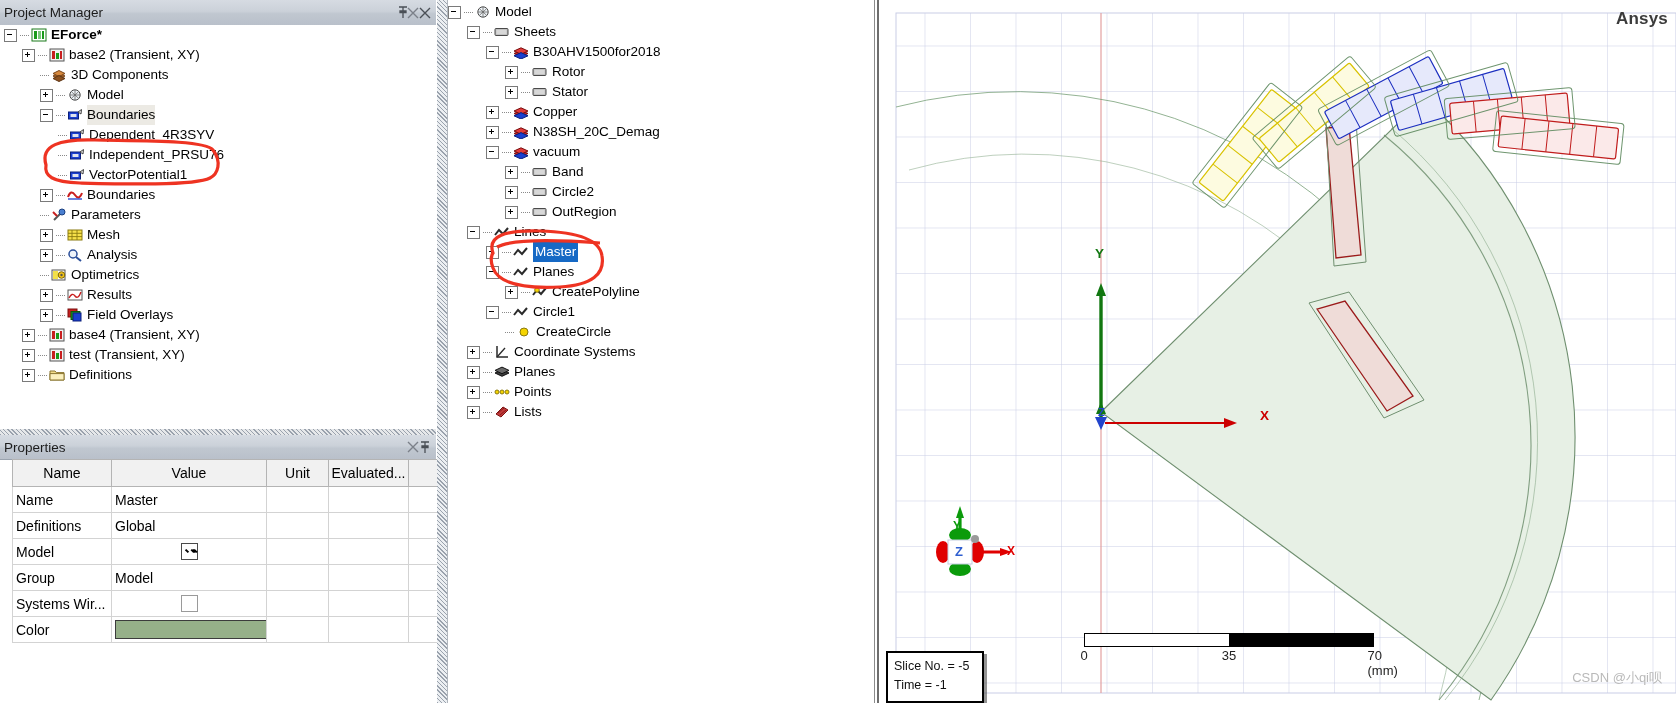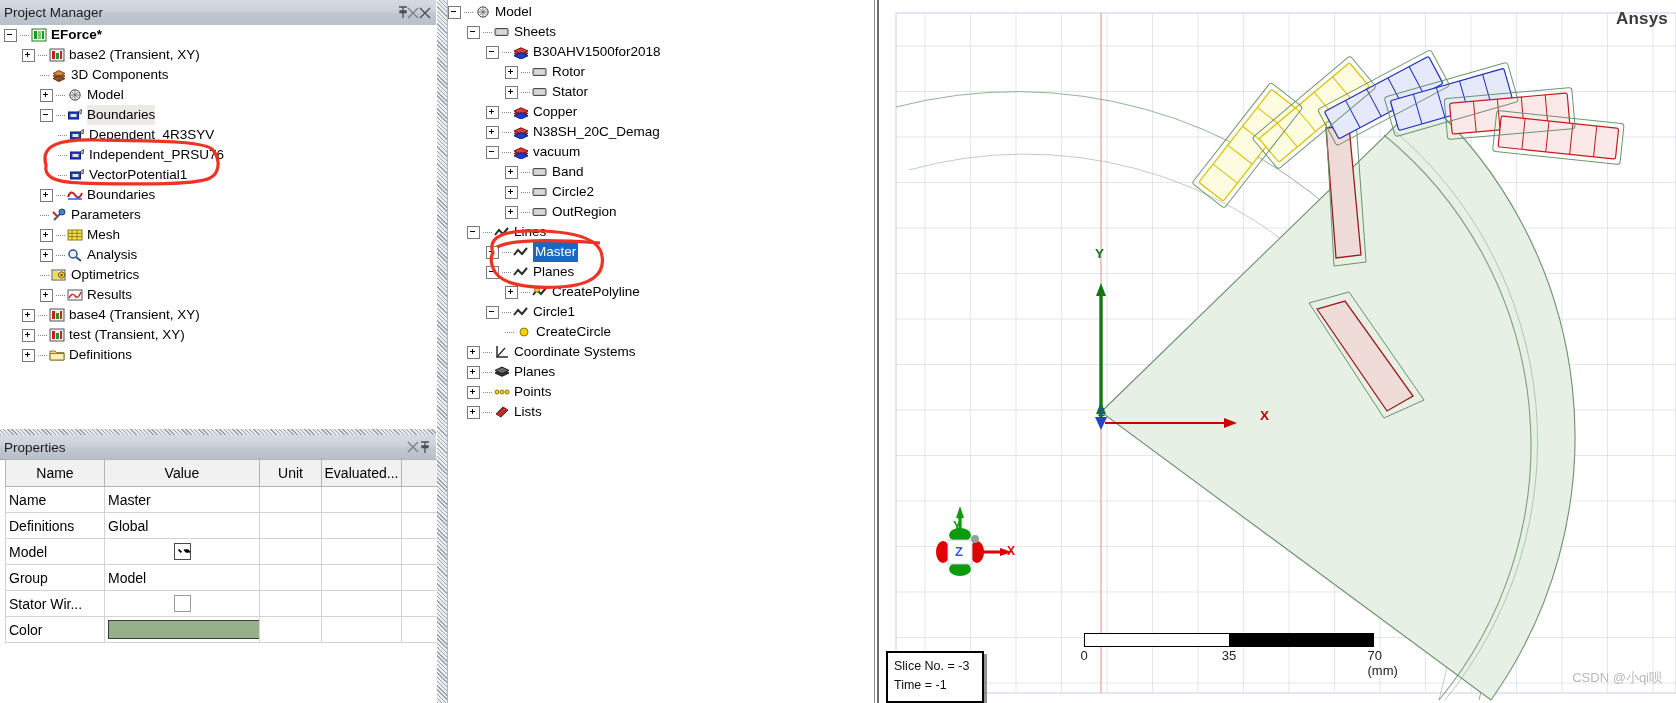--- a/index.html
+++ b/index.html
@@ -44,21 +44,21 @@
        flex:0 0 auto;font-family:"Liberation Sans",sans-serif;position:relative;}
   .exp::before{content:"";position:absolute;left:2px;top:4px;width:5px;height:1px;background:#000;}
   .exp.plus::after{content:"";position:absolute;left:4px;top:2px;width:1px;height:5px;background:#000;}
   .dots{width:10px;height:11px;flex:0 0 auto;position:relative;}
   .dots::before{content:"";position:absolute;left:0;top:5px;width:9px;height:1px;
     background-image:repeating-linear-gradient(to right,#8a8a8a 0 1px,transparent 1px 2px);}
   .ico{width:17px;height:15px;margin-right:4px;flex:0 0 auto;display:flex;align-items:center;justify-content:center;}
   .ico svg{display:block;}
 
   
-  #prop-grid{position:absolute;left:5px;top:31px;width:436px;height:244px;overflow:hidden;}
+  #prop-grid{position:absolute;left:12px;top:31px;width:436px;height:244px;overflow:hidden;}
   .pgrid{border-collapse:collapse;table-layout:fixed;width:434px;}
   .pgrid th{
     background:#f1f1f1;border:1px solid #b4b4b4;height:24px;font-weight:normal;
     font-size:14px;color:#000;text-align:center;
   }
   .pgrid td{
     border:1px solid #d3d3d3;height:25px;font-size:14px;padding:0 3px;color:#000;
     background:#fff;vertical-align:middle;
   }
   .ckbox{width:15px;height:15px;border:1px solid #9a9a9a;background:#fff;display:inline-block;
@@ -288,20 +288,33 @@
             <span class="ind" style="width: 40px;"></span>
             <span class="exp plus"></span>
             <span class="dots"></span>
             <span class="ico">
               <svg width="16" height="14" viewBox="0 0 16 14">
                 <rect x="1" y="2" width="14" height="10" fill="#fff" stroke="#555"></rect>
                 <path d="M2 10 Q5 4 8 8 T14 4" fill="none" stroke="#c81f1f" stroke-width="1.4"></path>
               </svg>
             </span>
             <span class="lbl">Results</span>
+          </div>
+          <div class="trow">
+            <span class="ind" style="width: 40px;"></span>
+            <span class="exp plus"></span>
+            <span class="dots"></span>
+            <span class="ico">
+              <svg width="16" height="14" viewBox="0 0 16 14">
+                <rect x="1" y="1" width="9" height="8" fill="#c81f1f" stroke="#7a0f0f"></rect>
+                <rect x="4" y="3.5" width="9" height="8" fill="#1a9a1a" stroke="#0b5a0b"></rect>
+                <rect x="6" y="5" width="8" height="8" fill="#1a3fd0" stroke="#0b1f7a"></rect>
+              </svg>
+            </span>
+            <span class="lbl">Field Overlays</span>
           </div>
           <div class="trow">
             <span class="ind" style="width: 22px;"></span>
             <span class="exp plus"></span>
             <span class="dots"></span>
             <span class="ico">
               <svg width="16" height="14" viewBox="0 0 16 14">
                 <rect x="1" y="1" width="14" height="12" fill="#f2f2f2" stroke="#555"></rect>
                 <rect x="3" y="3" width="3" height="8" fill="#c81f1f"></rect>
                 <rect x="7" y="5" width="3" height="6" fill="#1a9a1a"></rect>
@@ -391,21 +404,21 @@
                 <td style="border-right: none;"></td>
               </tr>
               <tr>
                 <td>Group</td>
                 <td>Model</td>
                 <td></td>
                 <td></td>
                 <td style="border-right: none;"></td>
               </tr>
               <tr>
-                <td>Stator Wir...</td>
+                <td>Systems Wir...</td>
                 <td class="ctr"><span class="ckbox"></span></td>
                 <td></td>
                 <td></td>
                 <td style="border-right: none;"></td>
               </tr>
               <tr>
                 <td>Color</td>
                 <td>
                   <span class="swatch" style="background: rgb(150, 176, 137);"></span>
                 </td>
@@ -803,21 +816,21 @@
     <span class="axlabel" style="left:381px;top:408px;color:#cc0000;">X</span>
     <span class="axlabel" style="left:219px;top:406px;color:#2244cc;font-size:11px;">Z</span>
 
     <span class="axlabel" style="left:74px;top:519px;color:#0b9b0b;font-size:12px;">Y</span>
     <span class="axlabel" style="left:128px;top:544px;color:#e00000;font-size:12px;">X</span>
     <span class="axlabel" style="left:76px;top:544px;color:#2f5fd0;font-size:13px;">Z</span>
 
     <div id="ansys-logo">Ansys</div>
 
     <div id="slice-box">
-      <div>Slice No. = -3</div>
+      <div>Slice No. = -5</div>
       <div>Time = -1</div>
     </div>
 
     <div id="scalebar">
       <div class="bar">
         <div class="b-w"></div>
         <div class="b-b"></div>
       </div>
       <div class="ticks">
         <span style="left:0%">0</span>

